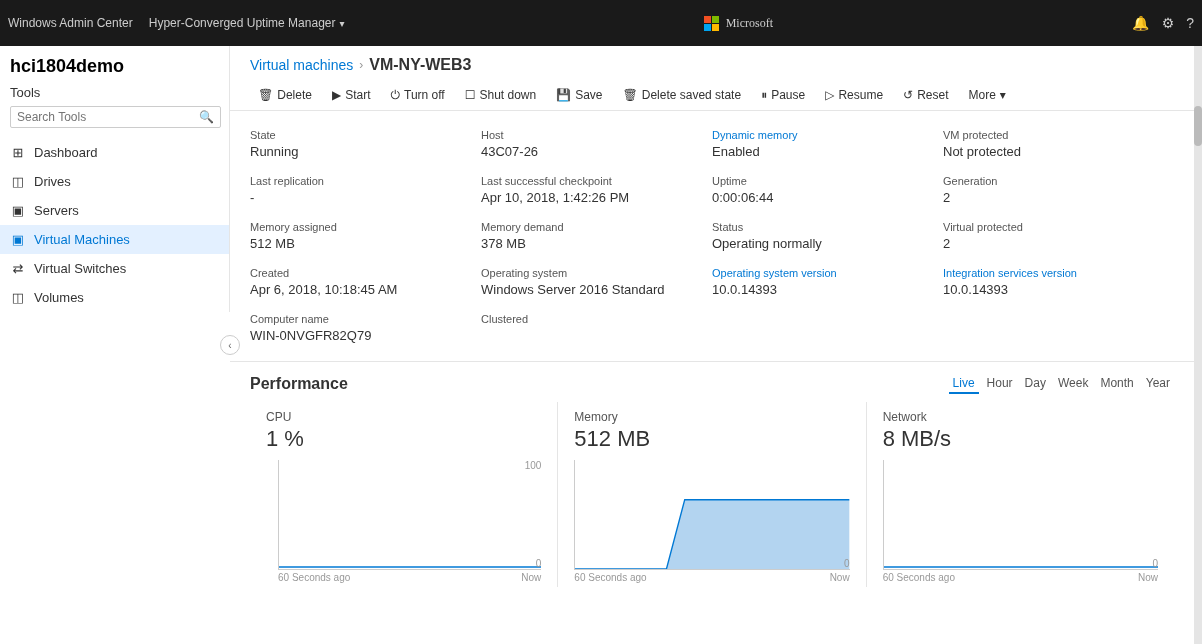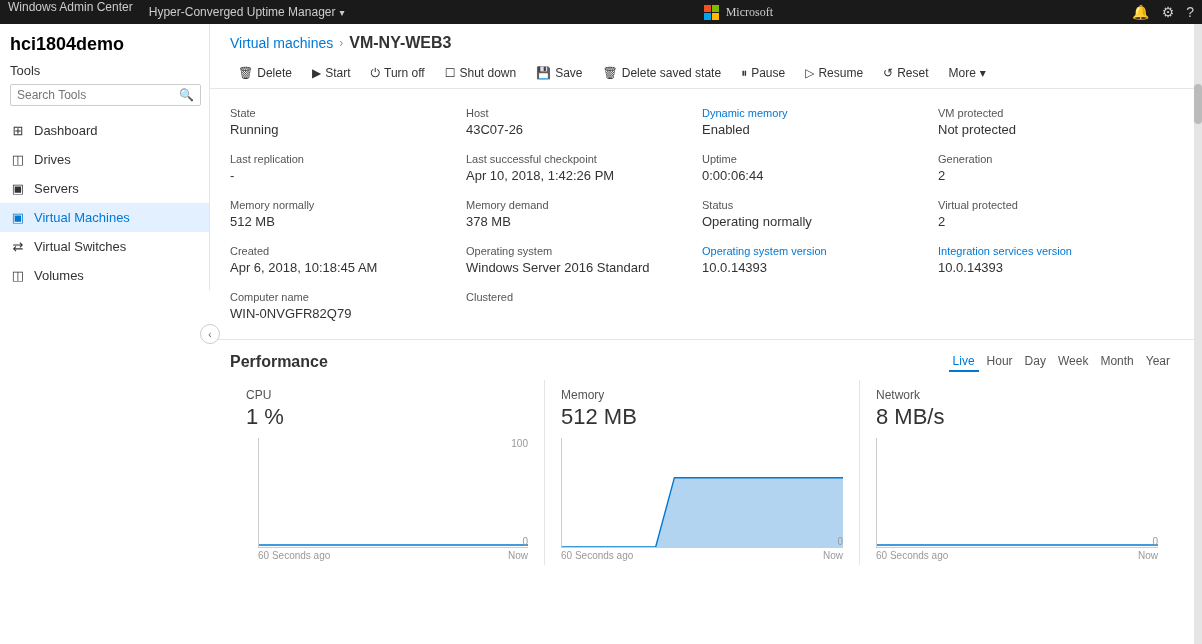--- a/index.html
+++ b/index.html
@@ -3,21 +3,22 @@
   <meta charset="utf-8">
   <style>
     * { box-sizing: border-box; margin: 0; padding: 0; }
     body { font-family: 'Segoe UI', sans-serif; font-size: 13px; background: #fff; color: #333; display: flex; flex-direction: column; height: 644px; overflow: hidden; }
 
     
     .top-nav {
       background: #1a1a1a;
       color: #fff;
       display: flex;
-      height: 24px;
+      align-items: center;
+      height: 46px;
       padding: 0 8px;
       flex-shrink: 0;
     }
     .top-nav-brand { font-size: 12px; color: #ccc; margin-right: 16px; }
     .top-nav-cluster { font-size: 12px; color: #ccc; display: flex; align-items: center; gap: 4px; }
     .top-nav-cluster span.arrow { font-size: 10px; }
     .top-nav-center { flex: 1; display: flex; justify-content: center; align-items: center; }
     .ms-logo { display: flex; gap: 2px; font-size: 11px; align-items: center; }
     .ms-logo-squares { display: inline-grid; grid-template-columns: 7px 7px; grid-template-rows: 7px 7px; gap: 1px; margin-right: 5px; }
     .ms-sq1 { background: #f25022; }
@@ -25,21 +26,21 @@
     .ms-sq3 { background: #00a4ef; }
     .ms-sq4 { background: #ffb900; }
     .ms-logo-text { color: #ccc; font-size: 12px; font-family: Liberation Serif, serif; }
     .top-nav-right { display: flex; align-items: center; gap: 12px; }
     .top-nav-right .icon-btn { color: #ccc; font-size: 14px; cursor: pointer; background: none; border: none; }
 
     
     .main-layout { display: flex; flex: 1; overflow: hidden; }
 
     
-    .sidebar { width: 210px; background: #fff; border-right: 1px solid #e5e5e5; display: flex; flex-direction: column; flex-shrink: 0; }
+    .sidebar { width: 230px; background: #fff; border-right: 1px solid #e5e5e5; display: flex; flex-direction: column; flex-shrink: 0; }
     .sidebar-header { padding: 10px 8px 6px 10px; }
     .sidebar-title { font-size: 18px; font-weight: 600; color: #000; margin-bottom: 8px; }
     .sidebar-tools-label { font-size: 13px; color: #333; margin-bottom: 6px; }
     .sidebar-search { display: flex; align-items: center; border: 1px solid #ccc; border-radius: 2px; padding: 3px 6px; margin-bottom: 4px; }
     .sidebar-search input { border: none; outline: none; font-size: 12px; flex: 1; background: transparent; }
     .sidebar-search .search-icon { color: #666; font-size: 12px; }
     .sidebar-nav { flex: 1; overflow-y: auto; }
     .sidebar-nav-item { display: flex; align-items: center; padding: 7px 10px; cursor: pointer; font-size: 13px; color: #333; gap: 8px; }
     .sidebar-nav-item.active { background: #e3f0ff; color: #0078d4; font-weight: 500; }
     .sidebar-nav-item .nav-icon { width: 16px; text-align: center; font-size: 13px; flex-shrink: 0; }
@@ -249,21 +250,21 @@
         <div class="ov-cell">
           <div class="ov-label plain">Uptime</div>
           <div class="ov-value">0:00:06:44</div>
         </div>
         <div class="ov-cell">
           <div class="ov-label plain">Generation</div>
           <div class="ov-value">2</div>
         </div>
 
         <div class="ov-cell">
-          <div class="ov-label plain">Memory normally</div>
+          <div class="ov-label plain">Memory assigned</div>
           <div class="ov-value">512 MB</div>
         </div>
         <div class="ov-cell">
           <div class="ov-label plain">Memory demand</div>
           <div class="ov-value">378 MB</div>
         </div>
         <div class="ov-cell">
           <div class="ov-label plain">Status</div>
           <div class="ov-value">Operating normally</div>
         </div>

